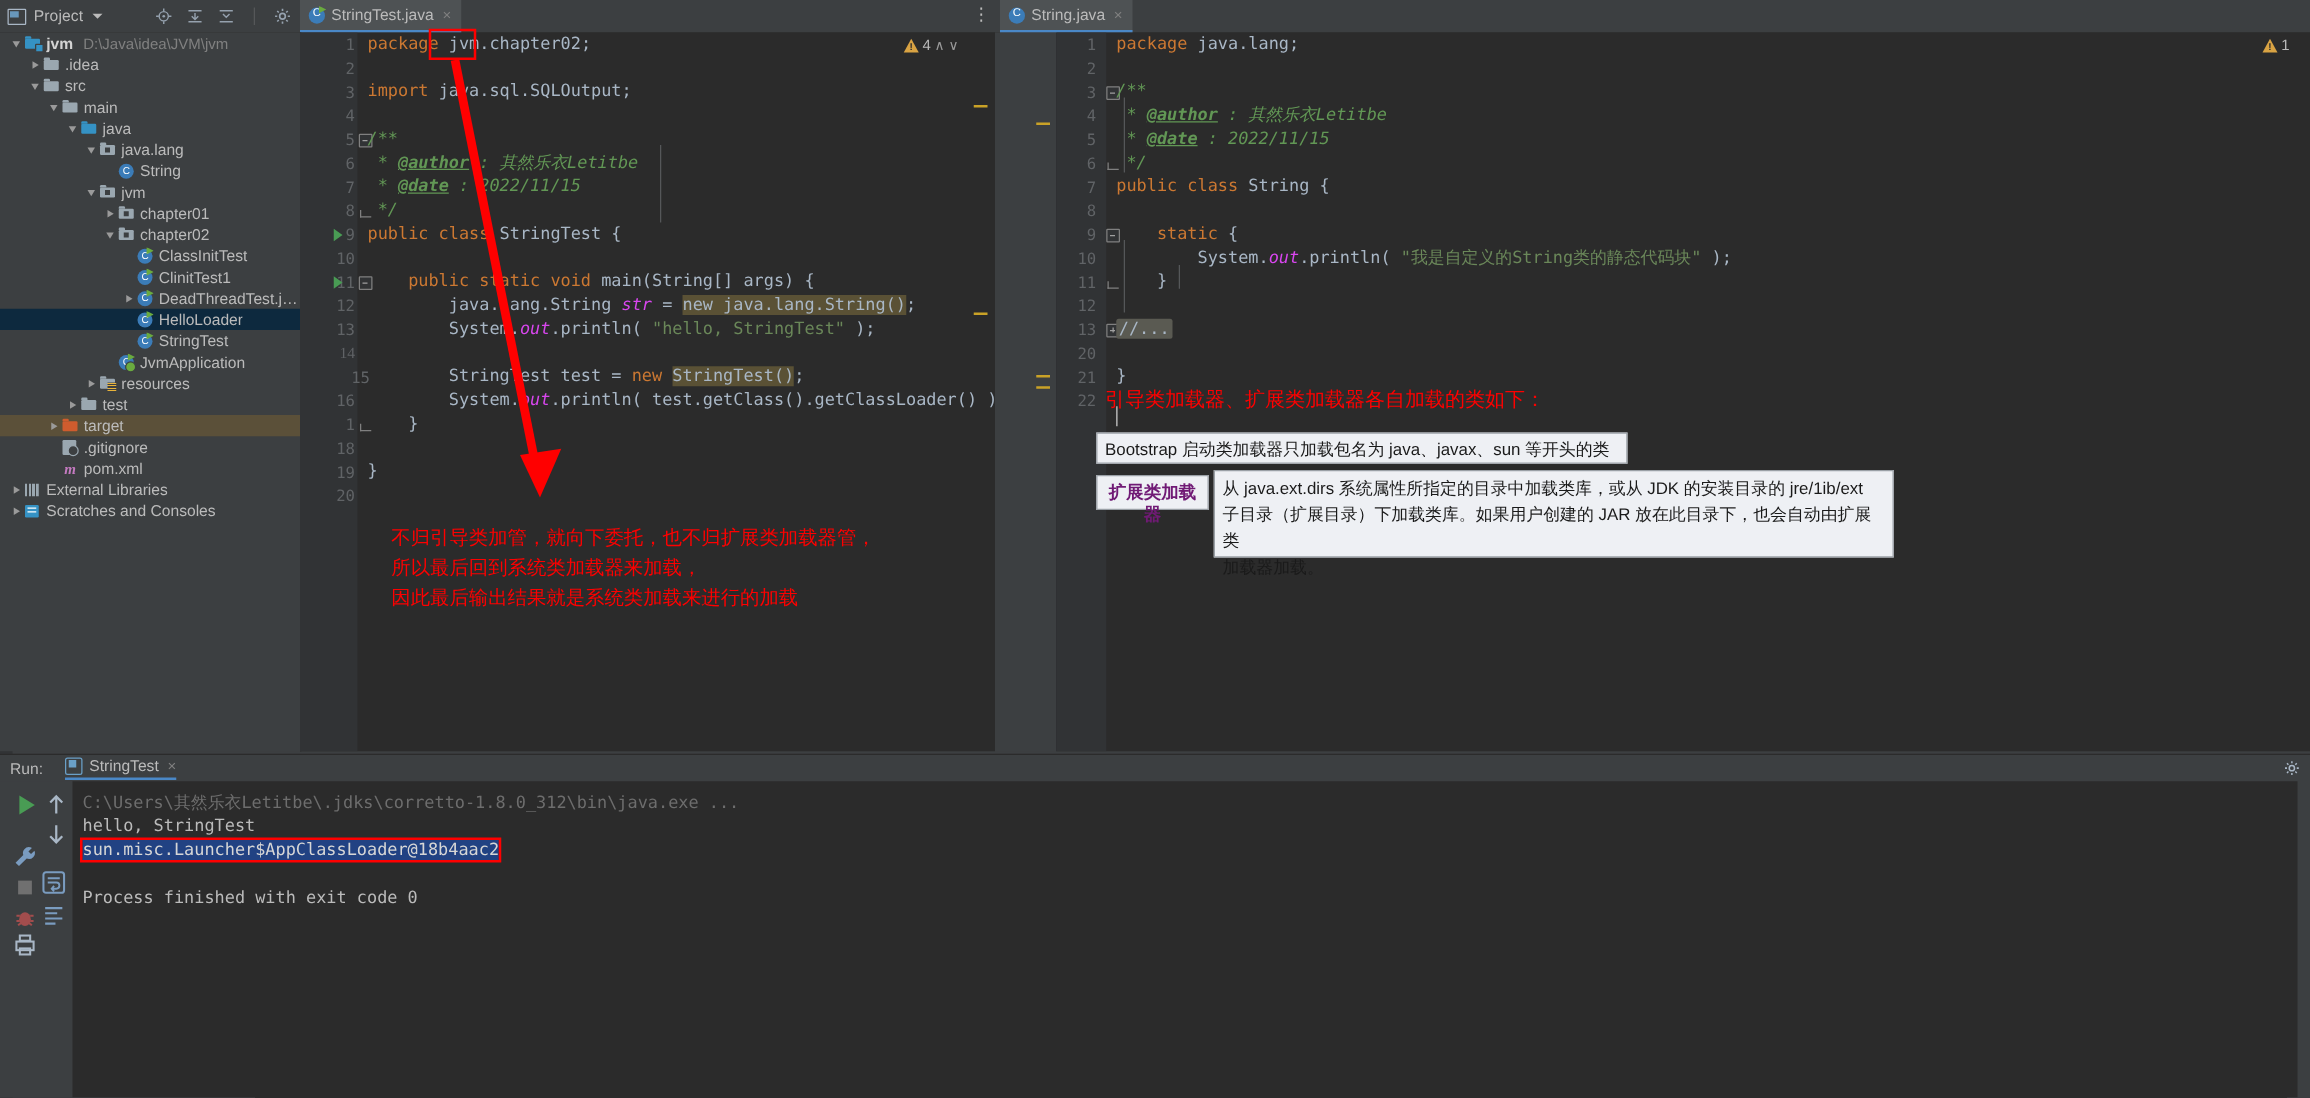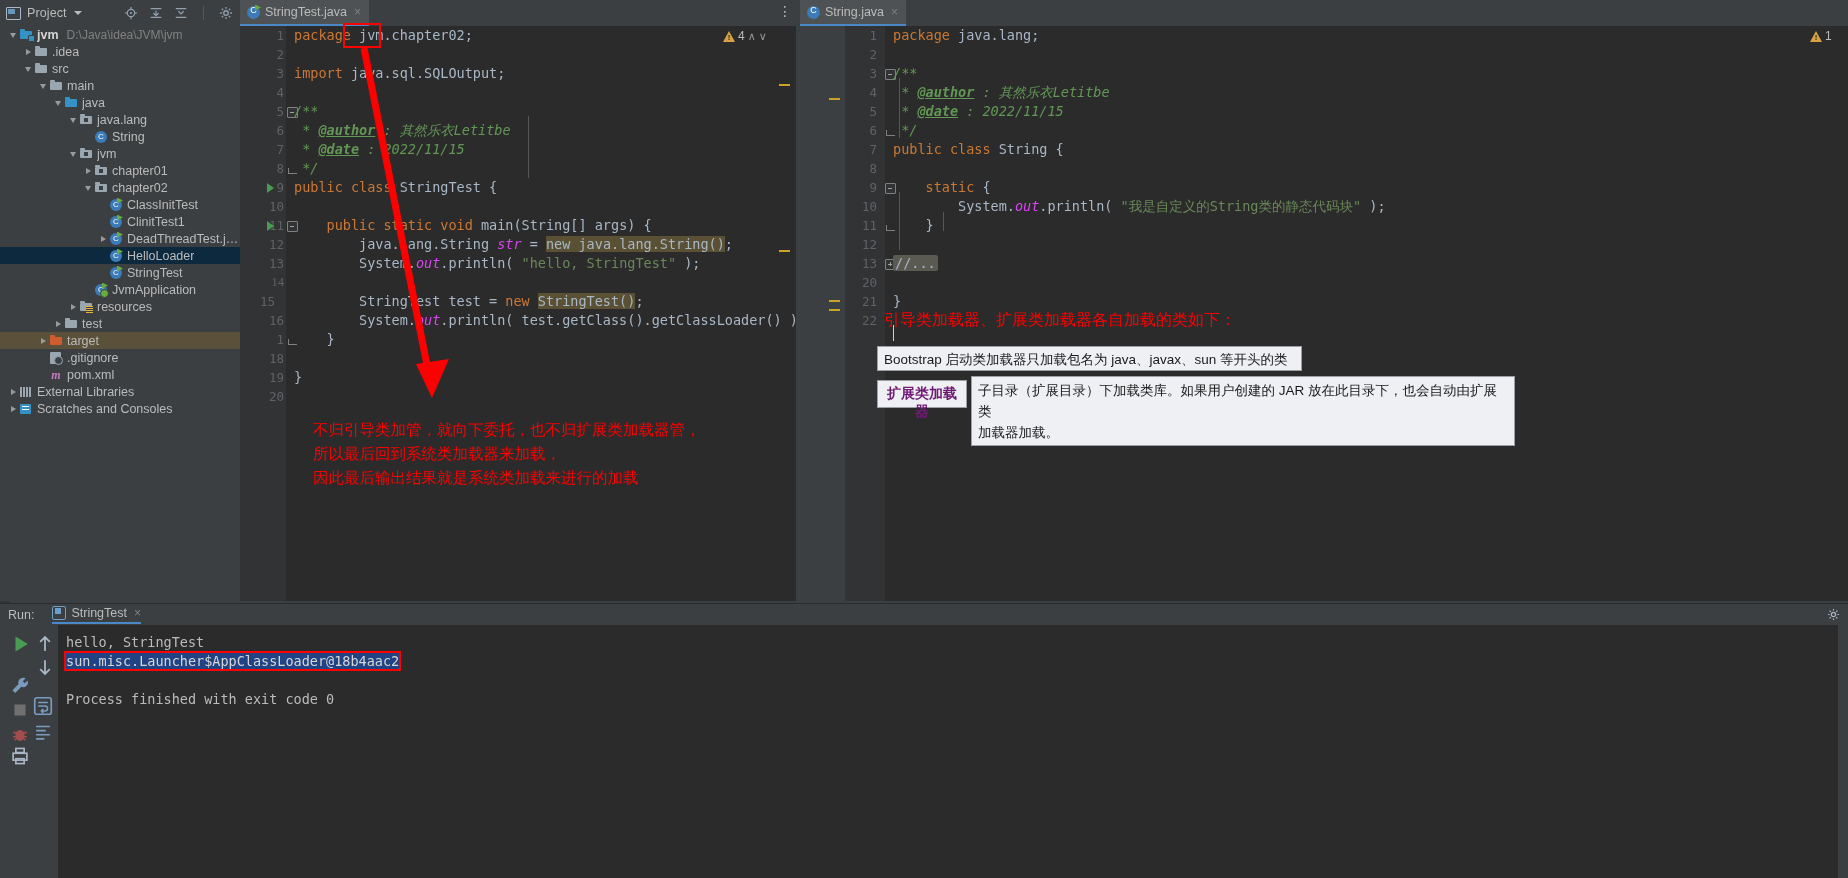--- a/index.html
+++ b/index.html
@@ -428,21 +428,21 @@
         <div class="lnum" style="top: 171px; left: 18px; width: 26px; text-align: right;">10</div>
         <div class="lnum" style="top: 190px; left: 18px; width: 26px; text-align: right;">11</div>
         <div class="foldmark fold-open" style="left: 47px; top: 195px;"></div>
         <div class="runarrow" style="left: 27px; top: 195px;"></div>
         <div class="code" style="left: 54px; top: 190px;"><span class="loc">    </span><span class="kw">public static </span><span class="kw">void </span><span class="mth">main</span><span class="loc">(String[] args) {</span></div>
         <div class="lnum" style="top: 209px; left: 18px; width: 26px; text-align: right;">12</div>
         <div class="code" style="left: 54px; top: 209px;"><span class="loc">        java.lang.String </span><span class="fld">str</span><span class="loc"> = </span><span class="hl">new java.lang.String()</span><span class="brace">;</span></div>
         <div class="lnum" style="top: 228px; left: 18px; width: 26px; text-align: right;">13</div>
         <div class="code" style="left: 54px; top: 228px;"><span class="loc">        System.</span><span class="fld">out</span><span class="loc">.println( </span><span class="str">"hello, StringTest"</span><span class="loc"> );</span></div>
         <div class="lnum" style="top: 247px; left: 18px; width: 26px; text-align: right; font-family: Liberation Serif, serif;">14</div>
-        <div class="lnum" style="top: 266px; left: 20px; width: 26px; text-align: left;">15</div>
+        <div class="lnum" style="top: 266px; left: 30px; width: 26px; text-align: right;">15</div>
         <div class="code" style="left: 54px; top: 266px;"><span class="loc">        StringTest test = </span><span class="kw">new </span><span class="hl">StringTest()</span><span class="brace">;</span></div>
         <div class="lnum" style="top: 285px; left: 18px; width: 26px; text-align: right;">16</div>
         <div class="code" style="left: 54px; top: 285px;"><span class="loc">        System.</span><span class="fld">out</span><span class="loc">.println( test.getClass().getClassLoader() );</span></div>
         <div class="lnum" style="top: 304px; left: 18px; width: 26px; text-align: right;">1</div>
         <div style="position: absolute; left: 48px; top: 313px; width: 8px; height: 5px; border-left: 1px solid rgb(128, 128, 128); border-bottom: 1px solid rgb(128, 128, 128);"></div>
         <div class="code" style="left: 54px; top: 304px;"><span class="brace">    }</span></div>
         <div class="lnum" style="top: 323px; left: 18px; width: 26px; text-align: right;">18</div>
         <div class="lnum" style="top: 342px; left: 18px; width: 26px; text-align: right;">19</div>
         <div class="code" style="left: 54px; top: 342px;"><span class="brace">}</span></div>
         <div class="lnum" style="top: 361px; left: 18px; width: 26px; text-align: right;">20</div>
@@ -517,20 +517,21 @@
 
   <div class="redtext" id="anno-left" style="left:313px;top:418px;"><div>不归引导类加管，就向下委托，也不归扩展类加载器管，</div><div>所以最后回到系统类加载器来加载，</div><div>因此最后输出结果就是系统类加载来进行的加载</div></div>
 
   <div class="redtext" style="left:884px;top:308px;font-size:16px;">引导类加载器、扩展类加载器各自加载的类如下：</div>
 
   <div class="whitebox" style="left:877px;top:346px;width:425px;height:25px;line-height:19px;">Bootstrap 启动类加载器只加载包名为 java、javax、sun 等开头的类</div>
 
   <div class="labelbox" style="left:877px;top:380px;width:90px;height:28px;">扩展类加载器</div>
 
   <div class="whitebox" style="left:971px;top:376px;width:544px;height:70px;">
+    <div>从 java.ext.dirs 系统属性所指定的目录中加载类库，或从 JDK 的安装目录的 jre/1ib/ext</div>
     <div>子目录（扩展目录）下加载类库。如果用户创建的 JAR 放在此目录下，也会自动由扩展类</div>
     <div>加载器加载。</div>
   </div>
 
   <div class="leftstrip"></div>
   <div class="runpanel">
     <div class="runhead">
       <span>Run:</span>
       <span class="runtab">
         <span class="sq"></span>
@@ -572,20 +573,21 @@
       </svg>
       <svg class="tbtn" style="left:9px;top:120px;" viewBox="0 0 16 16">
         <rect x="3" y="6" width="10" height="5" fill="none" stroke="#a9b7c6" stroke-width="1.2"></rect>
         <rect x="5" y="2.5" width="6" height="3" fill="none" stroke="#a9b7c6" stroke-width="1.2"></rect>
         <rect x="5" y="10" width="6" height="3.5" fill="none" stroke="#a9b7c6" stroke-width="1.2"></rect>
       </svg>
     </div>
 
     <div class="console">
       <div id="console-lines">
+          <div class="cline"><span class="cpath">C:\Users\其然乐衣Letitbe\.jdks\corretto-1.8.0_312\bin\java.exe ...</span></div>
           <div class="cline">hello, StringTest</div>
           <div class="cline"><span class="hl-blue" style="outline: rgb(255, 0, 0) solid 2px;">sun.misc.Launcher$AppClassLoader@18b4aac2</span></div>
           <div class="cline">&nbsp;</div>
           <div class="cline">Process finished with exit code 0</div>
         </div>
     </div>
   </div>
 
 </div>
 

